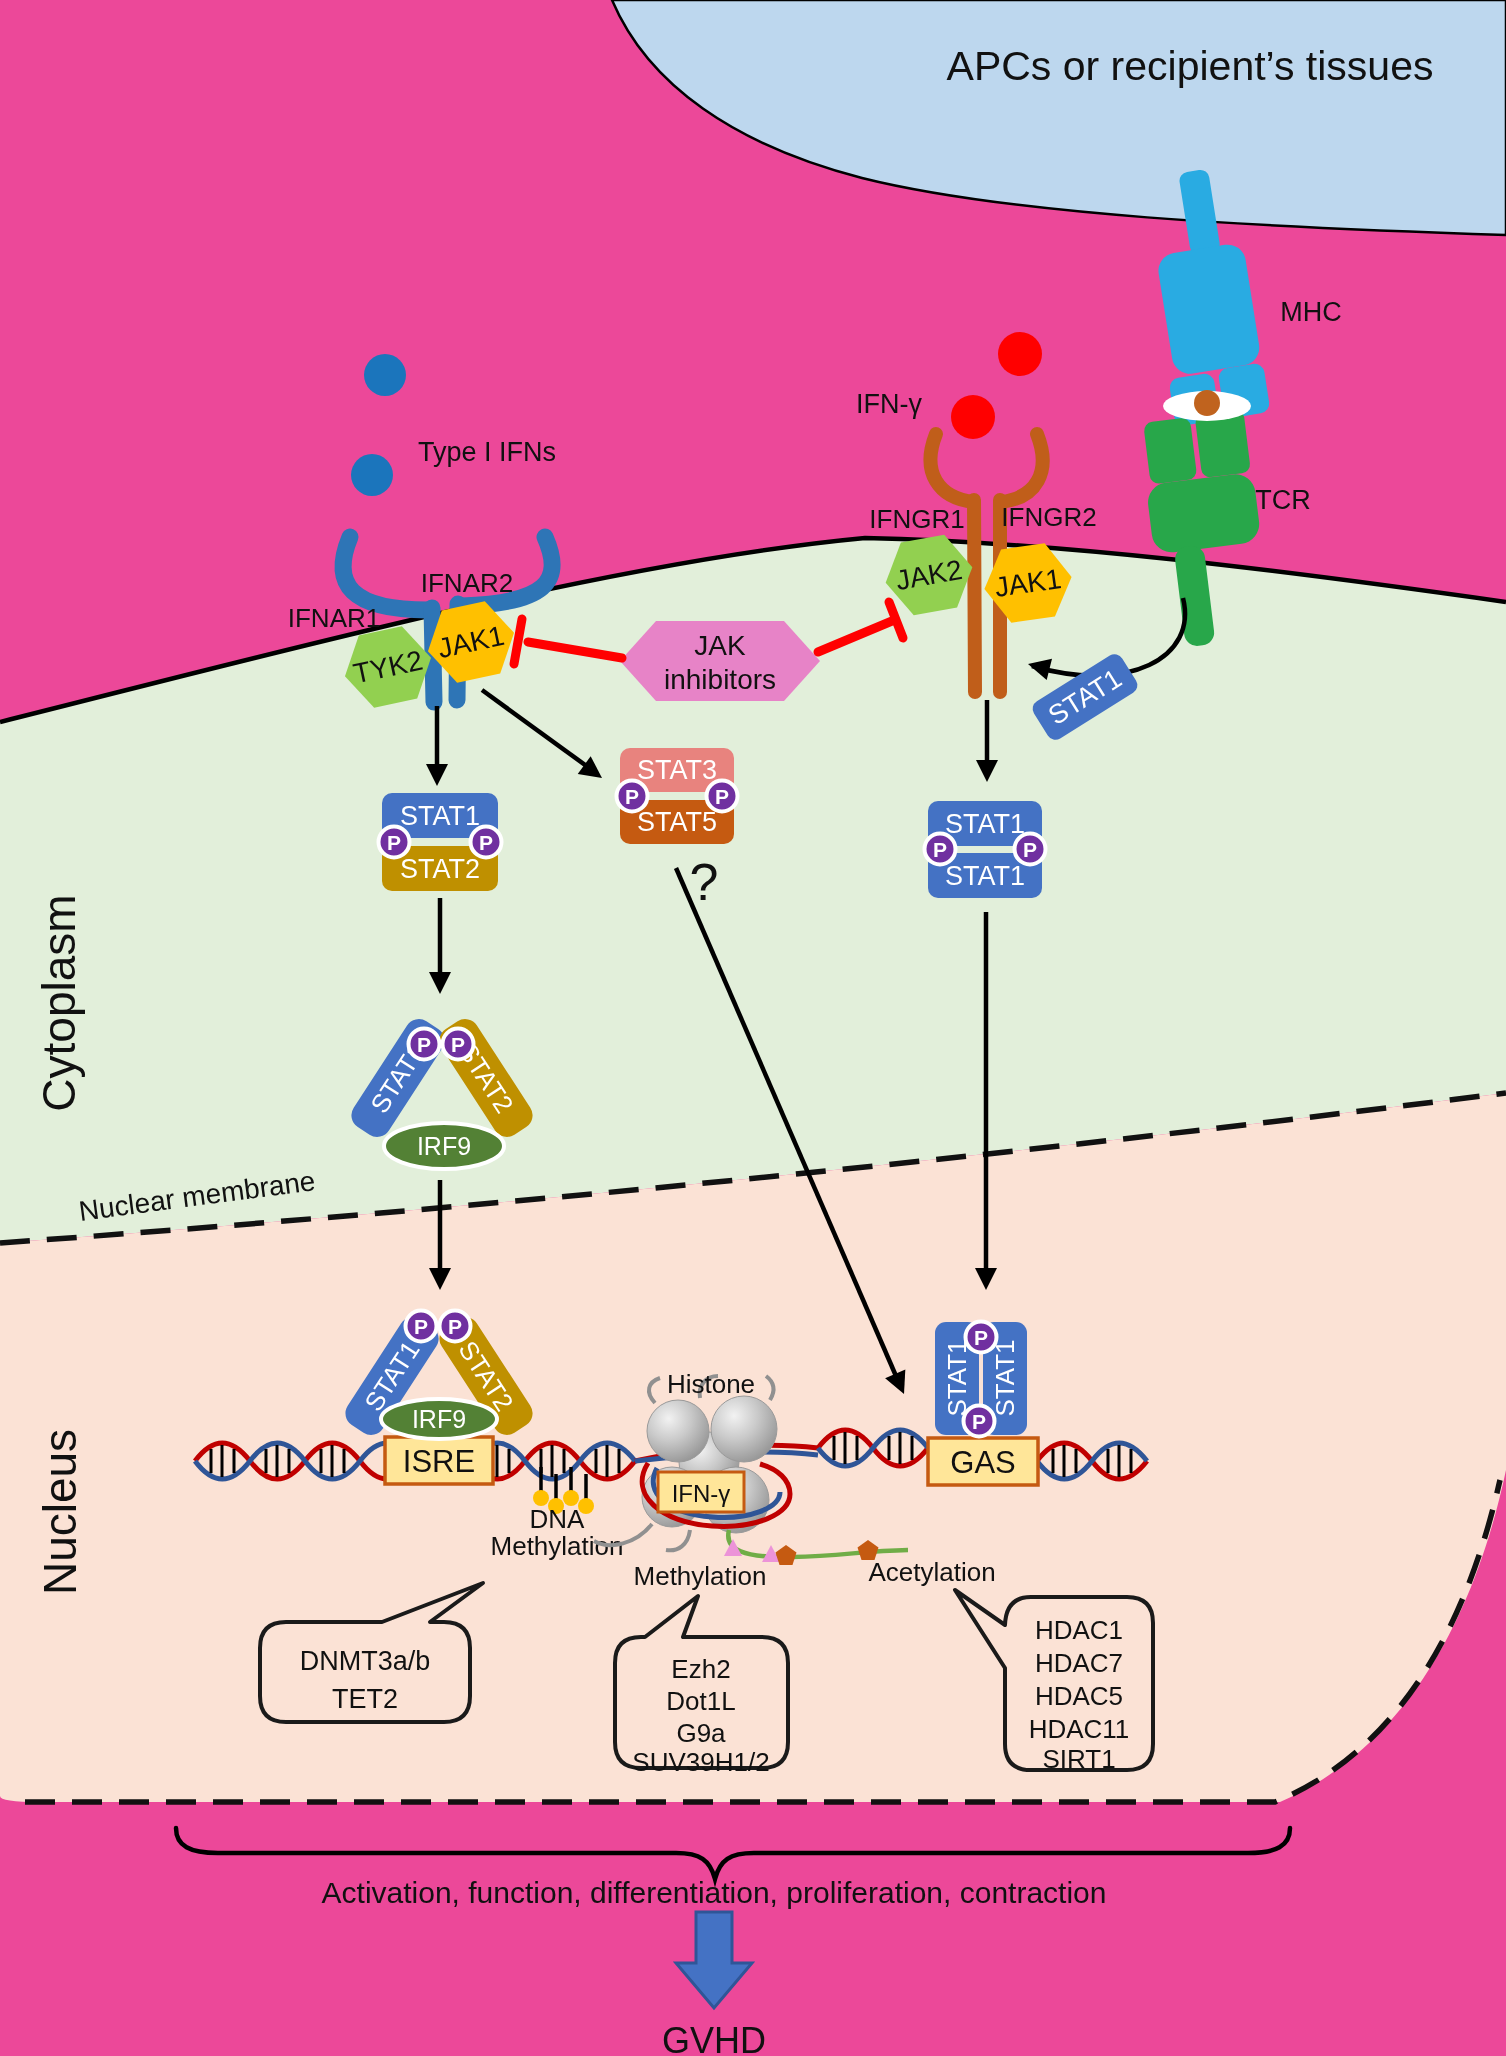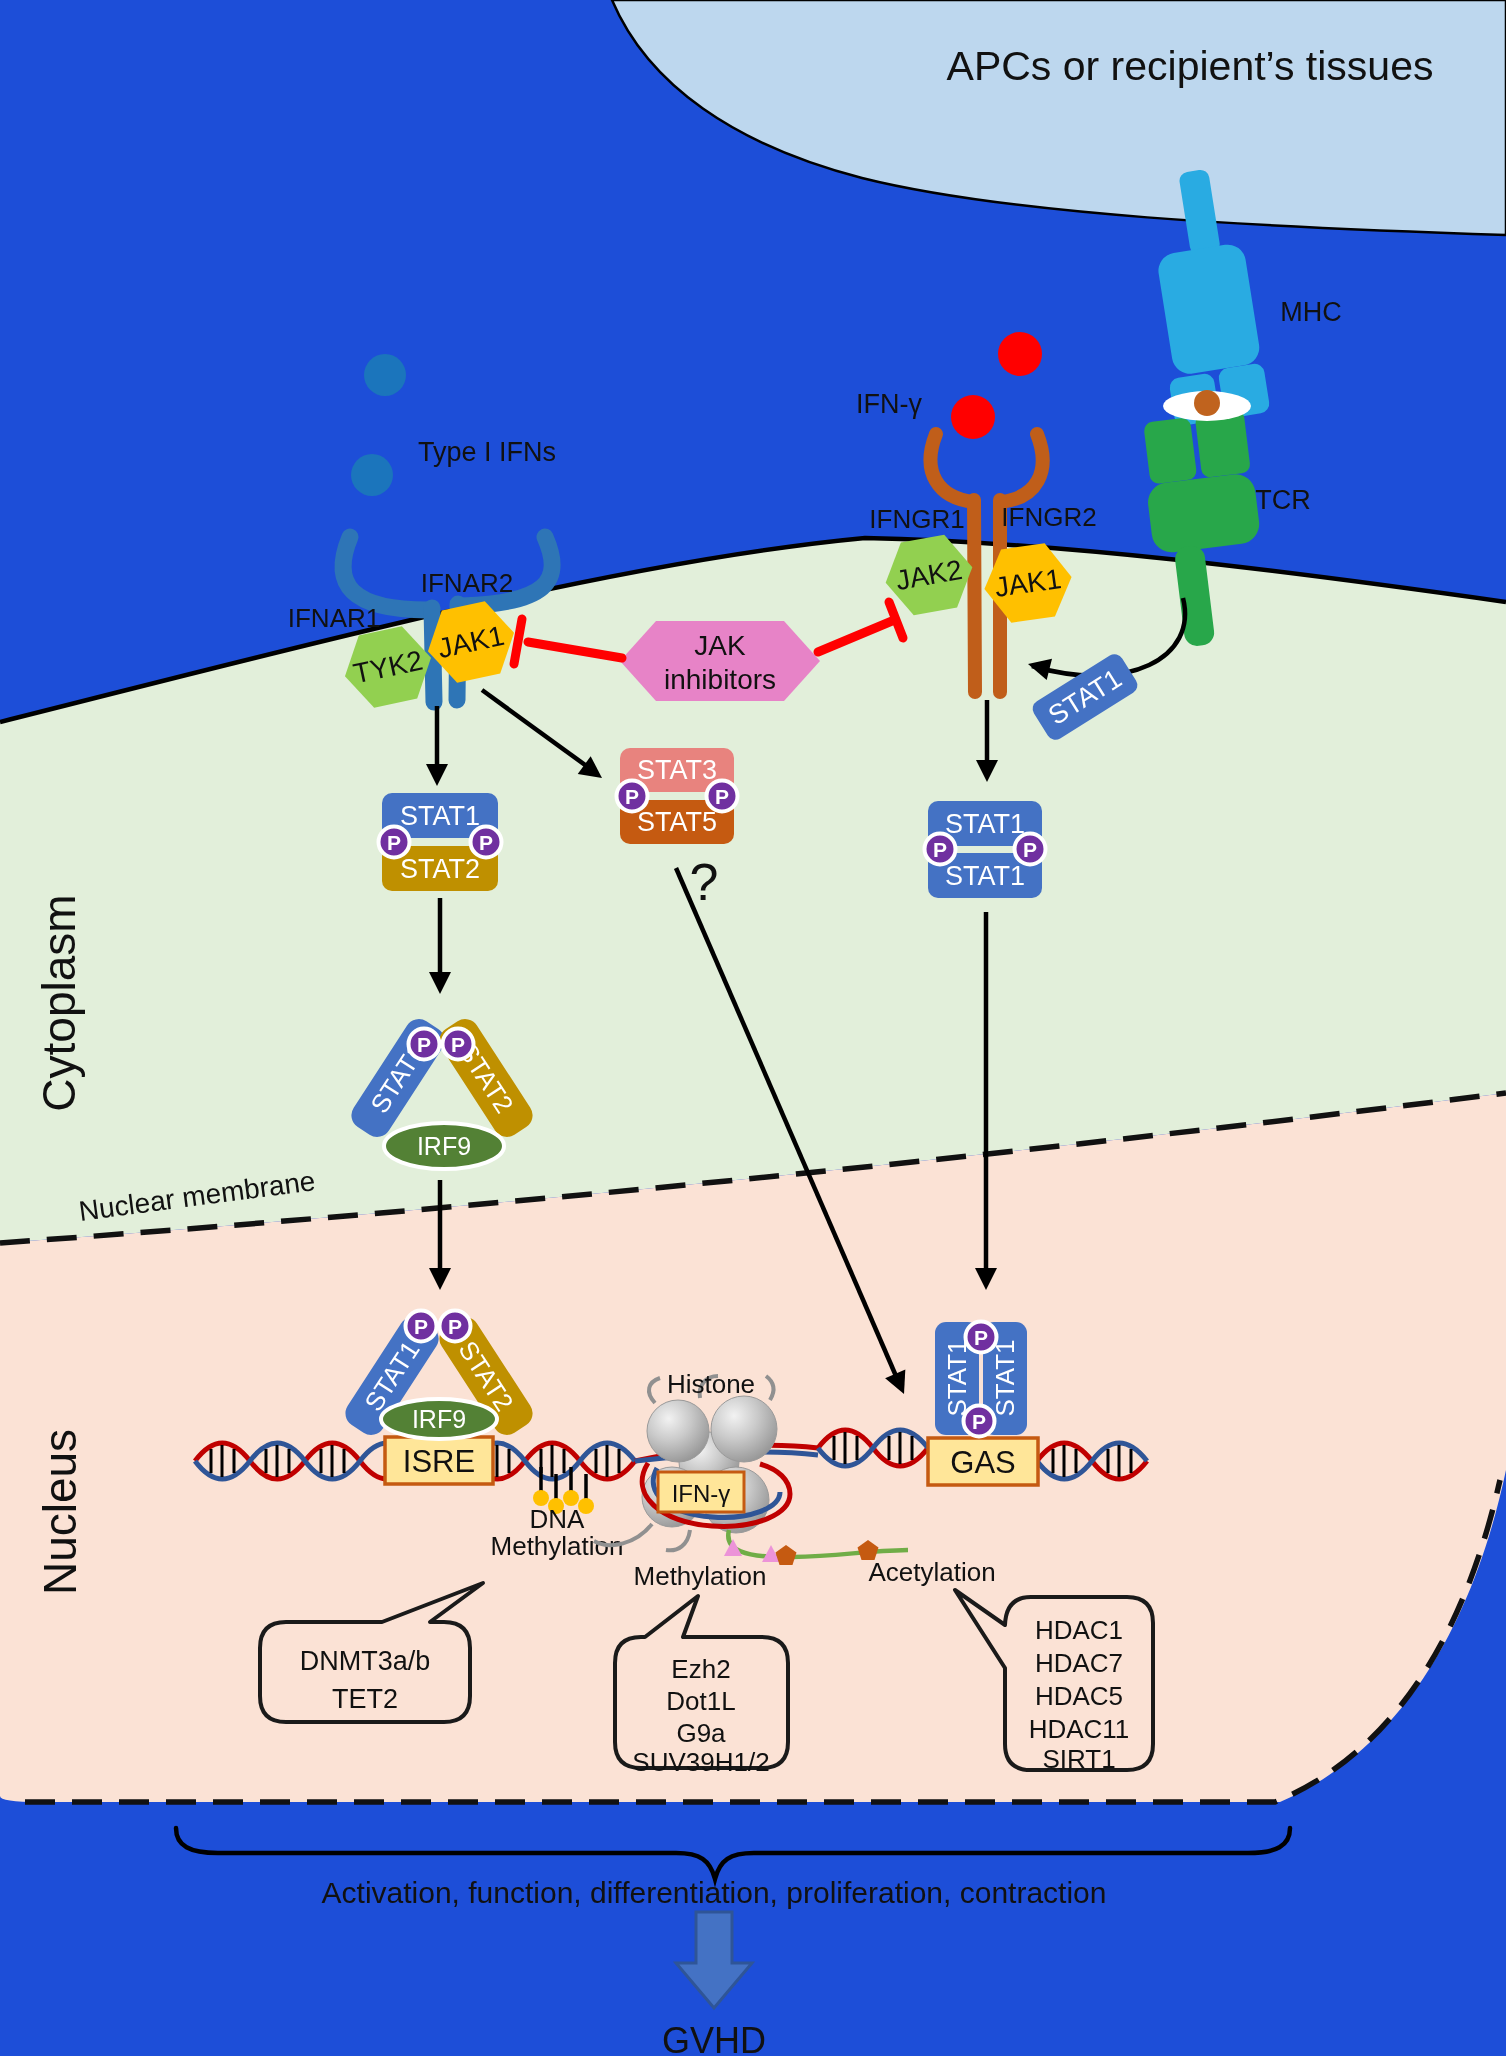--- a/index.html
+++ b/index.html
@@ -1,16 +1,16 @@
 <!DOCTYPE html>
 <html><head>
 <meta charset="utf-8">
 <style>
   html,body{margin:0;padding:0;background:#fff;}
-  .canvas{position:relative;width:1506px;height:2056px;background:#1d4ed8;overflow:hidden;}
+  .canvas{position:relative;width:1506px;height:2056px;background:#ec4899;overflow:hidden;}
   svg{display:block;}
   text{font-family:"Liberation Sans","DejaVu Sans",sans-serif;fill:#111;text-anchor:middle;dominant-baseline:central;}
   .w{fill:#fff;}
   .pTxt{font-weight:bold;}
 </style>
 </head>
 <body>
 
 <div class="canvas">
 <svg width="1506" height="2056" viewBox="0 0 1506 2056" xmlns="http://www.w3.org/2000/svg">

